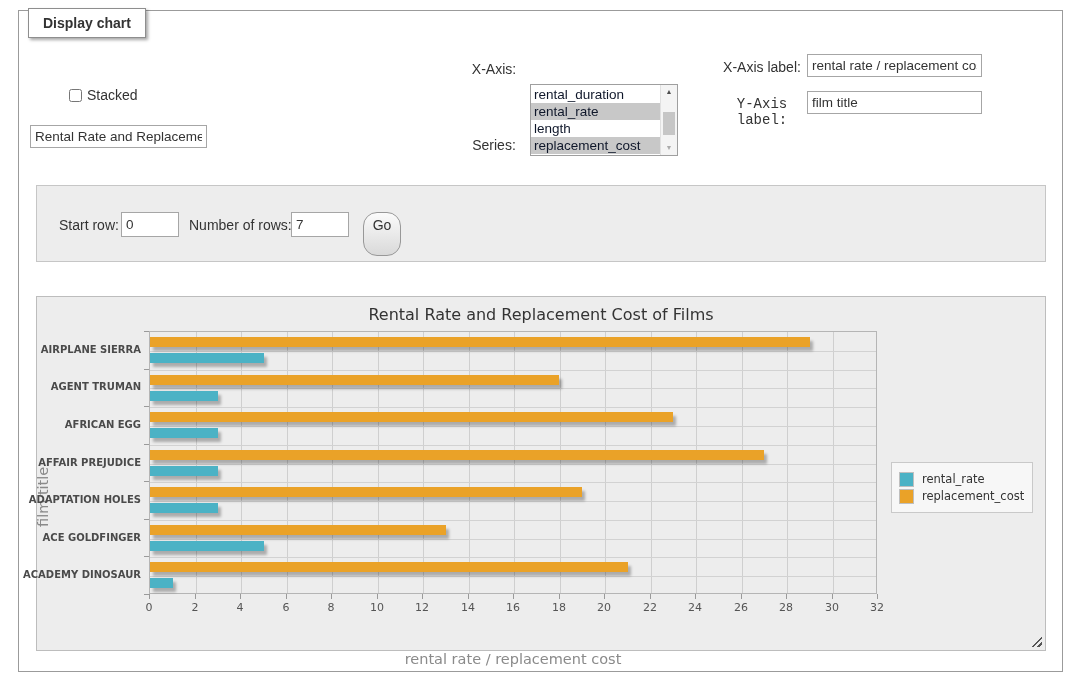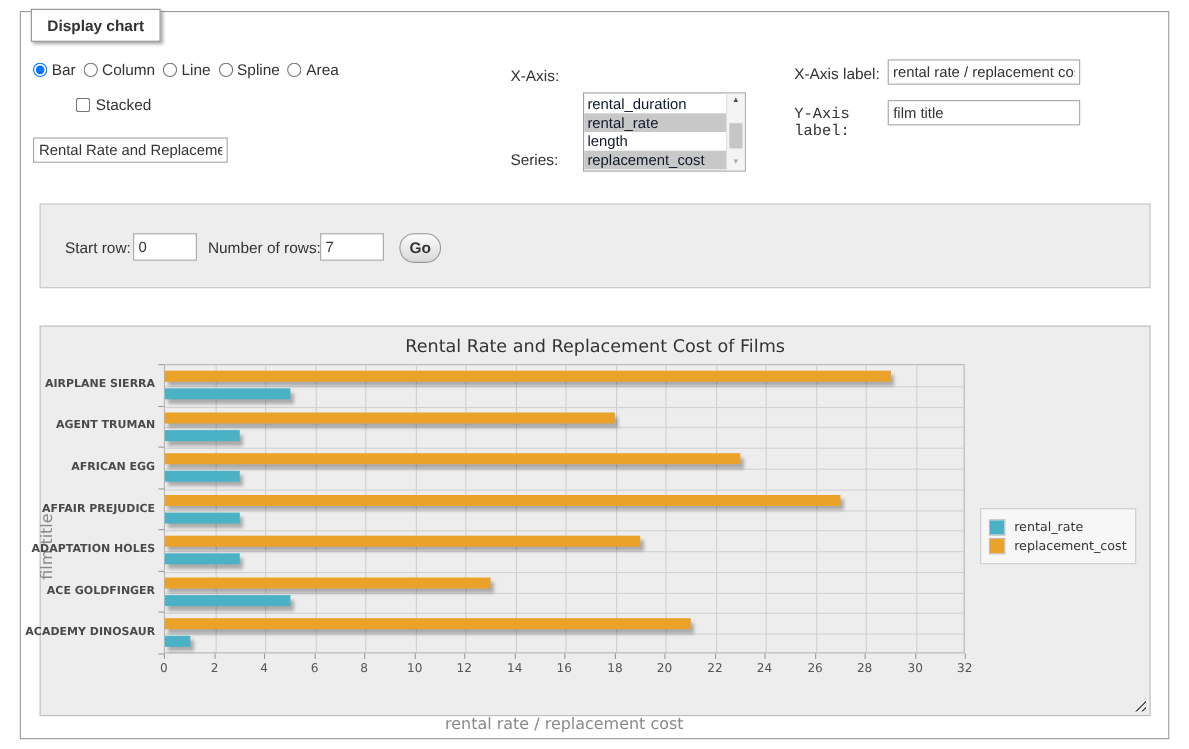--- a/index.html
+++ b/index.html
@@ -6,21 +6,21 @@
   html,body { width:1081px; height:681px; background:#fff; font-family:"Liberation Sans", sans-serif; }
   #app { position:relative; width:1081px; height:681px; overflow:hidden; background:#fff; }
 
   
   .fieldset { position:absolute; left:18px; top:10px; width:1045px; height:662px; border:1px solid #9b9b9b; background:#fff; }
   .legend-box { position:absolute; left:28px; top:8px; background:#fff; border:1px solid #8e8e8e;
     box-shadow:2px 2px 3px rgba(0,0,0,0.35); padding:6px 14px; font-weight:bold; font-size:14px; color:#333; z-index:5; }
 
   label, .lbl { font-size:14px; color:#333; }
   .lbl { position:absolute; }
-  .r-lbl { text-align:left; }
+  .r-lbl { text-align:center; }
 
   
   .radio-group { position:absolute; left:30px; top:55px; display:flex; align-items:center; gap:7px; }
   .radio-label { display:flex; align-items:center; gap:4px; font-size:14px; color:#333; }
   .radio-label input { margin:0; }
 
   .chk-row { position:absolute; left:29px; top:87px; display:flex; align-items:center; gap:5px;padding-left:40px; }
 
   input[type=text] { border:1px solid #a6a6a6; background:#fff; font-size:13.5px; color:#333;
     padding:2px 4px; font-family:"Liberation Sans",sans-serif; white-space:nowrap; overflow:hidden; }
@@ -44,22 +44,22 @@
   .ms-arrow.down { bottom:0; color:#ababab; }
   .ms-thumb { position:absolute; left:2px; right:2px; top:27px; height:23px; background:#c6c6c6; }
 
   .xlab-input { position:absolute; left:807px; top:54px; width:175px; height:23px; }
   .ylab-input { position:absolute; left:807px; top:91px; width:175px; height:23px; }
 
   
   .rows-box { position:absolute; left:36px; top:185px; width:1010px; height:77px; background:#ededed; border:1px solid #c6c6c6; }
   .rows-box .lbl { top:31px; }
   .rows-input { position:absolute; top:26px; width:58px; height:25px; }
-  .go-btn { position:absolute; left:326px; top:26px; width:38px; height:27px; border:1px solid #989898; border-radius:14px;
-    background:linear-gradient(#fbfbfb,#d9d9d9); font-size:14px; font-weight:bold; color:#333; text-align:center; line-height:25px; cursor:default; }
+  .go-btn { position:absolute; left:326px; top:26px; width:38px; height:44px; border:1px solid #989898; border-radius:14px;
+    background:linear-gradient(#fbfbfb,#d9d9d9); font-size:14px; font-weight:normal; color:#333; text-align:center; line-height:25px; cursor:default; }
 
   
   .chart-box { position:absolute; left:36px; top:296px; width:1010px; height:355px; background:#ededed; border:1px solid #bdbdbd;
     font-family:"DejaVu Sans", sans-serif; }
   .chart-title { position:absolute; left:0; top:8px; width:100%; text-align:center; font-size:16px; color:#333; }
   .plot { position:absolute; left:112px; top:34px; width:728px; height:263px; border:1px solid #b5b5b5; }
   .vgrid { position:absolute; top:0; width:1px; height:100%; background:#cfcfcf; }
   .hgrid { position:absolute; left:0; height:1px; width:100%; background:#d2d2d2; }
   .bar { position:absolute; height:10px; box-shadow:3px 4px 3px rgba(0,0,0,0.28); }
   .cat-label { position:absolute; right:736px; width:120px; text-align:right; font-size:10px; font-weight:bold; color:#4a4a4a; }
@@ -77,27 +77,20 @@
     background:repeating-linear-gradient(135deg, #555 0 1.5px, transparent 1.5px 4px);
     clip-path:polygon(100% 0, 100% 100%, 0 100%); }
 </style>
 </head>
 <body>
 
 <div id="app">
   <div class="fieldset"></div>
   <div class="legend-box">Display chart</div>
 
-  <div class="radio-group">
-      <label class="radio-label"><input type="radio" name="charttype" checked="" style="">Bar</label>
-      <label class="radio-label"><input type="radio" name="charttype" style="">Column</label>
-      <label class="radio-label"><input type="radio" name="charttype" style="">Line</label>
-      <label class="radio-label"><input type="radio" name="charttype" style="">Spline</label>
-      <label class="radio-label"><input type="radio" name="charttype" style="">Area</label>
-    </div>
 
   <div class="chk-row">
     <input type="checkbox" id="stacked" style="">
     <label for="stacked">Stacked</label>
   </div>
 
   <input type="text" class="title-input" value="Rental Rate and Replacement Cost of Films" style="">
 
   <span class="lbl r-lbl" style="left:464px; top:61px; width:60px;">X-Axis:</span>
 

